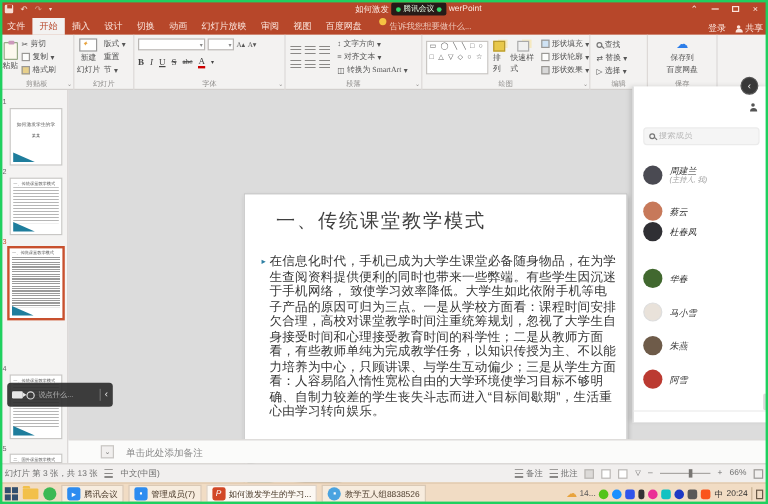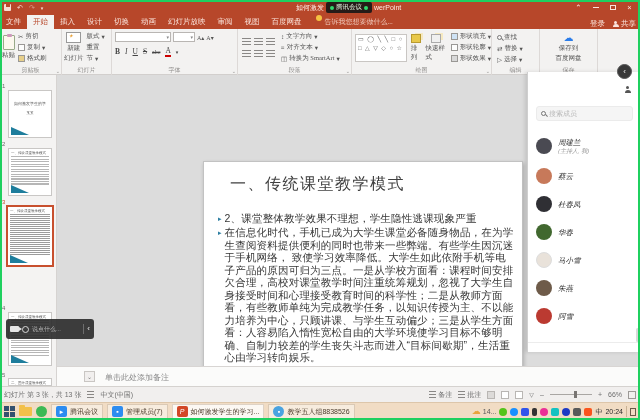--- a/index.html
+++ b/index.html
@@ -398,24 +398,20 @@
       <div class="tbox" style="top:303px;height:8px">
         <div class="ttitle">二、国外课堂教学模式</div>
       </div>
     </div>
 
     <div class="slide">
       <div class="slide-title">一、传统课堂教学模式</div>
       <div class="slide-body">
         <div class="bullet-line">
           <span class="bmark">▸</span>
-          <span class="btext">2、课堂整体教学效果不理想，学生隐性逃课现象严重</span>
-        </div>
-        <div class="bullet-line">
-          <span class="bmark">▸</span>
           <span class="btext">在信息化时代，手机已成为大学生课堂必备随身物品，在为学生查阅资料提供便利的同时也带来一些弊端。有些学生因沉迷于手机网络， 致使学习效率降低。大学生如此依附手机等电子产品的原因可归为三点。一是从学校方面看：课程时间安排欠合理，高校对课堂教学时间注重统筹规划，忽视了大学生自身接受时间和心理接受教育时间的科学性；二是从教师方面看，有些教师单纯为完成教学任务，以知识传授为主、不以能力培养为中心，只顾讲课、与学生互动偏少；三是从学生方面看：人容易陷入惰性宽松自由的大学环境使学习目标不够明确、自制力较差的学生丧失斗志而进入“目标间歇期”，生活重心由学习转向娱乐。</span>
         </div>
       </div>
       <i class="tri-dark"></i>
       <i class="tri-teal"></i>
     </div>
 
     <div class="notesbar">
       <span class="notes-collapse">⌄</span>
       <span class="notes-ph">单击此处添加备注</span>
@@ -443,21 +439,21 @@
       <i class="avatar" style="background: rgb(74, 74, 82);"></i>
       <div>
         <div class="mname">周建兰</div>
         <div class="msub">(主持人, 我)</div>
       </div>
     </div>
     <div class="mrow" style="top:92px">
       <i class="avatar" style="background: rgb(199, 121, 90);"></i>
       <span class="mname">蔡云</span>
     </div>
-    <div class="mrow" style="top:120px">
+    <div class="mrow" style="top:109px">
       <i class="avatar" style="background: rgb(47, 47, 52);"></i>
       <span class="mname">杜春凤</span>
     </div>
     <div class="mrow" style="top:148px">
       <i class="avatar" style="background: rgb(65, 104, 47);"></i>
       <span class="mname">华春</span>
     </div>
     <div class="mrow" style="top:176px">
       <i class="avatar" style="border: 1px solid rgb(221, 221, 221); background: rgb(233, 226, 218);"></i>
       <span class="mname">马小雪</span>

